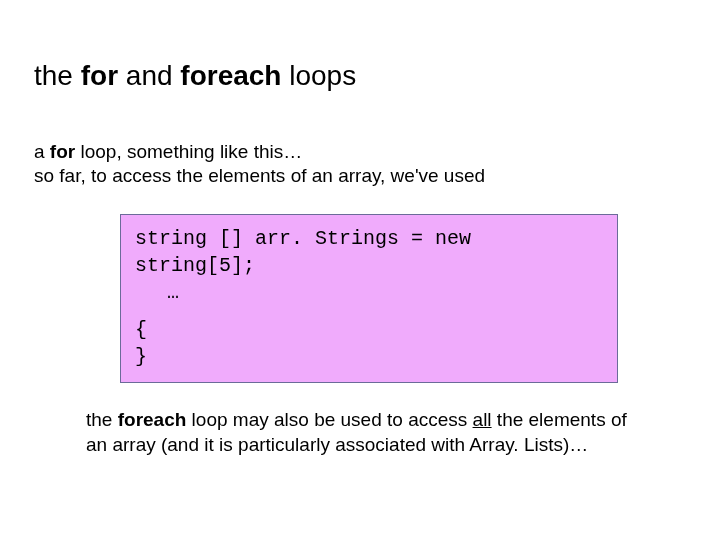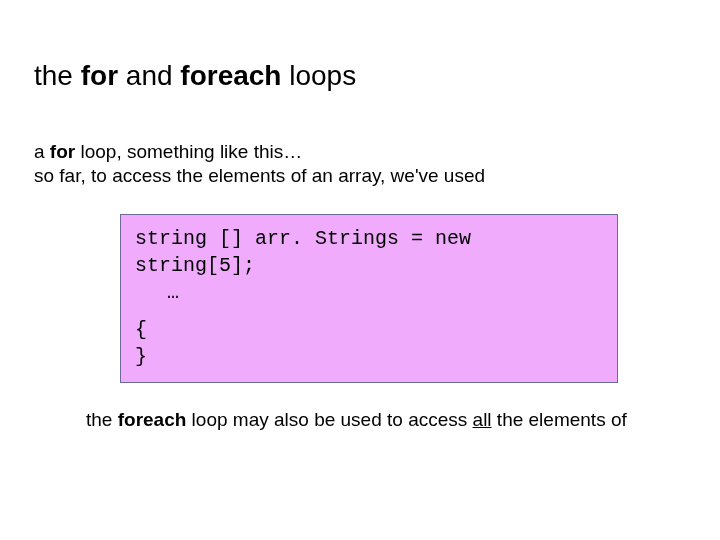--- a/index.html
+++ b/index.html
@@ -83,15 +83,16 @@
     <span class="indent1">…</span>
     <div class="gap"></div>
     <div>{</div>
     <div>}</div>
   </div>
 
   <div class="outro">
     <div>
       <span>the </span><span class="bold">foreach</span><span> loop may also be used to access </span><span class="und">all</span><span> the elements of</span>
     </div>
+    <div>an  array (and it is particularly associated with Array. Lists)…</div>
   </div>
 
 </div>
 
 </body></html>

